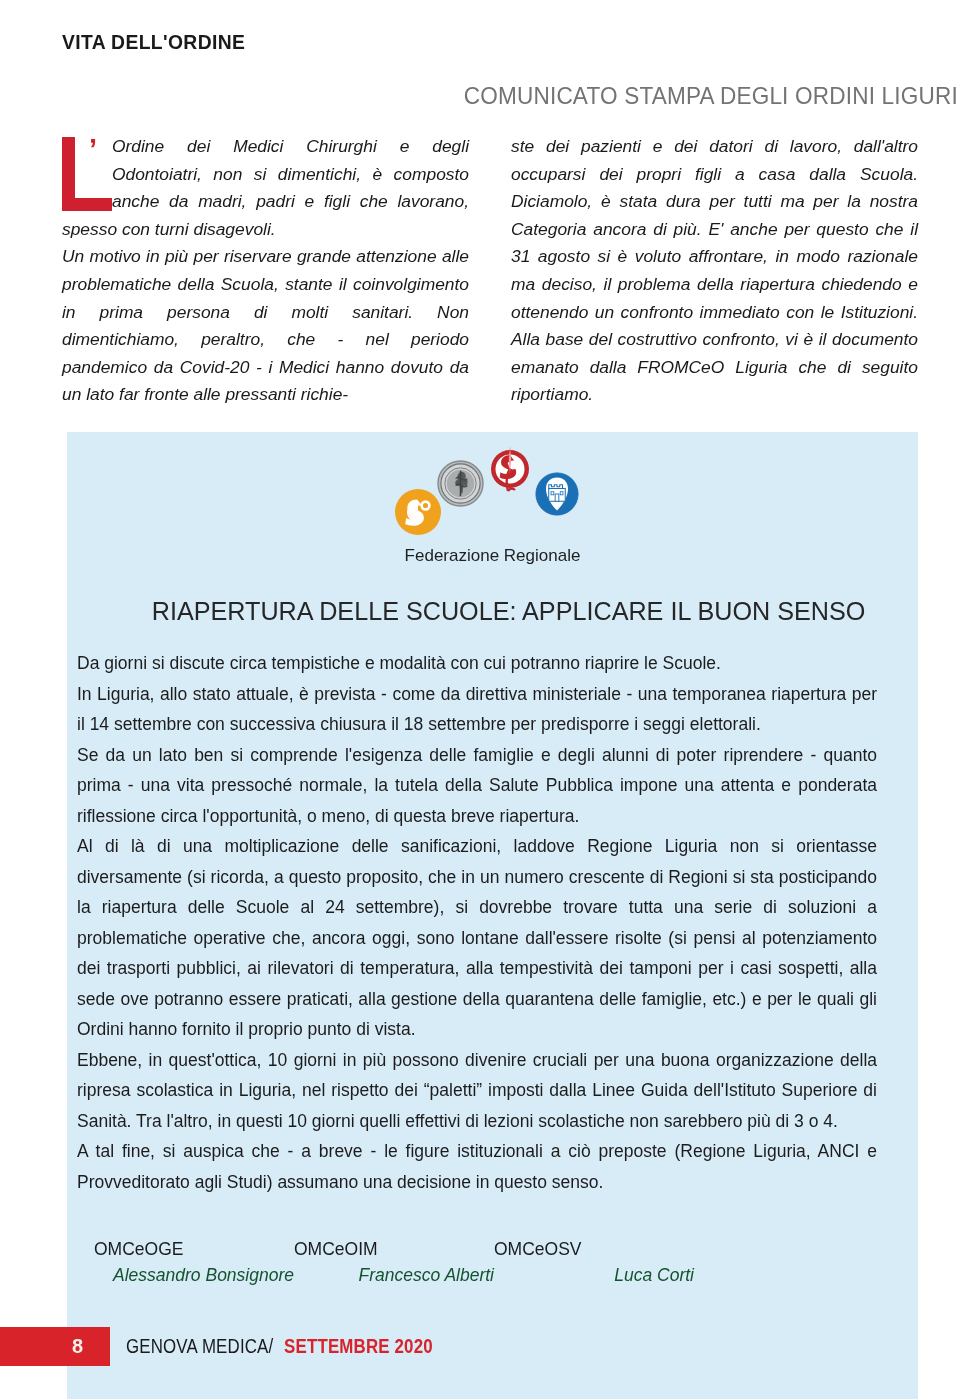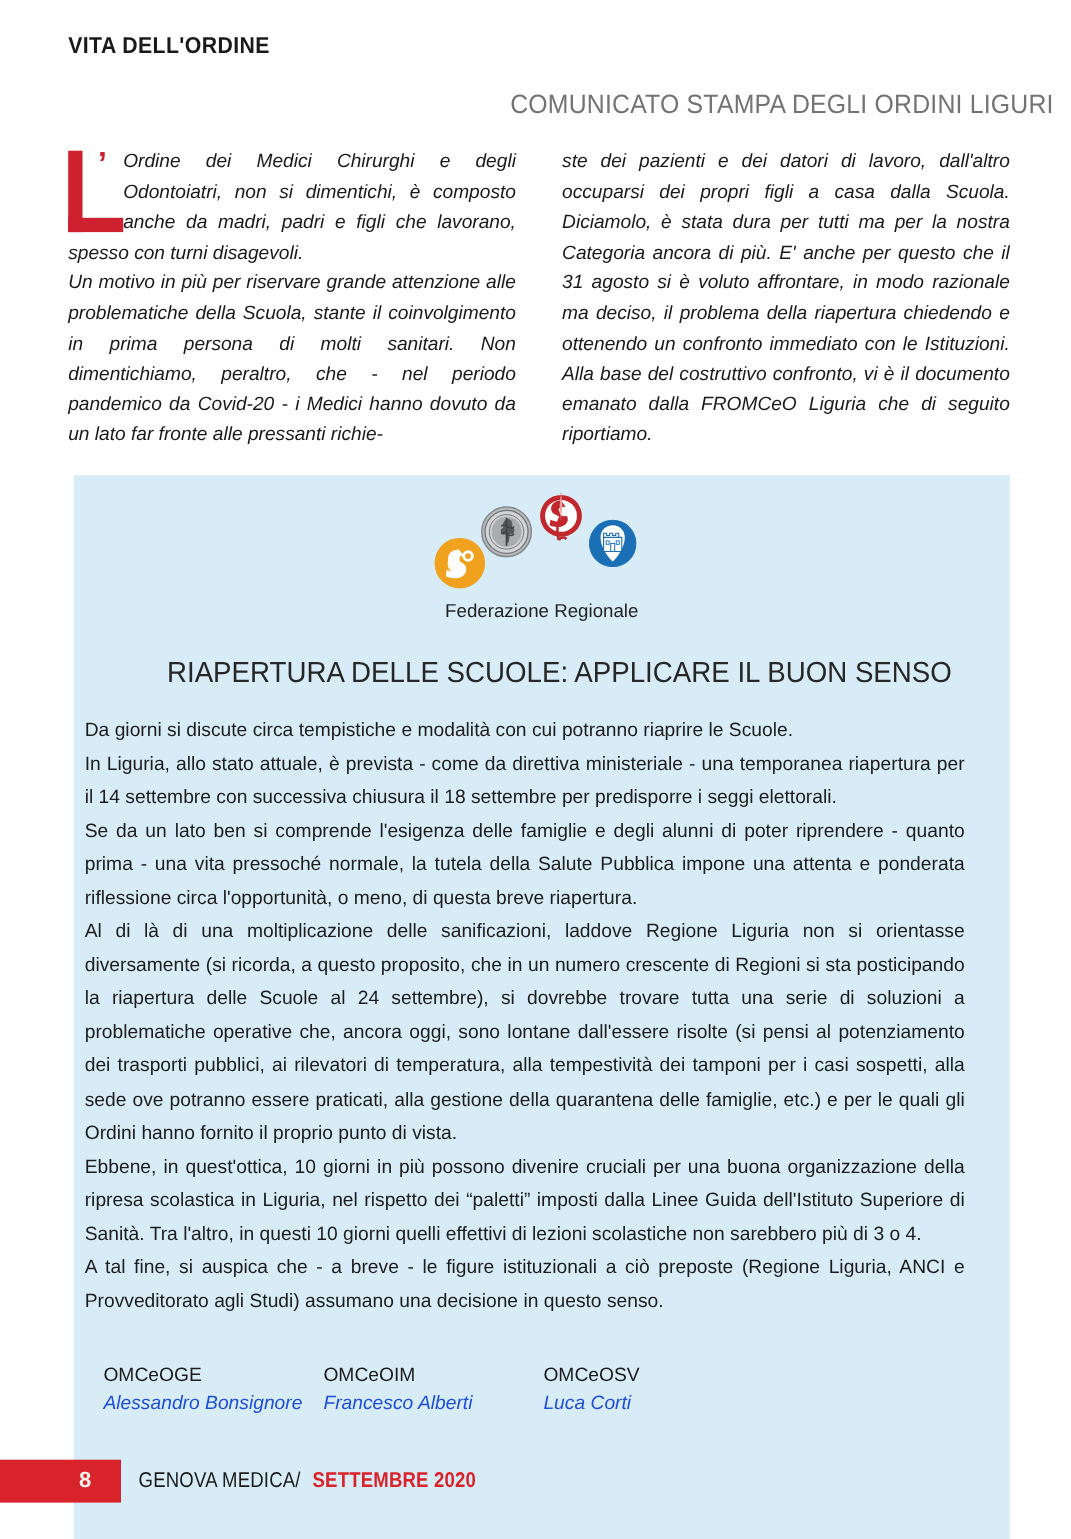--- a/index.html
+++ b/index.html
@@ -168,21 +168,22 @@
   .sig { width: 200px; }
   .sig .order {
     font-size: 17.5px;
     line-height: 25px;
     color: #1c1c1c;
   }
   .sig .person {
     font-size: 17.5px;
     font-style: italic;
     line-height: 27px;
-    color: #1d4ed8;
+    color: #14532d;
+    text-align: right;
   }
 
   
   .footer-badge {
     position: absolute;
     left: 0;
     top: 1327px;
     width: 110px;
     height: 39px;
     background: #d8232a;

